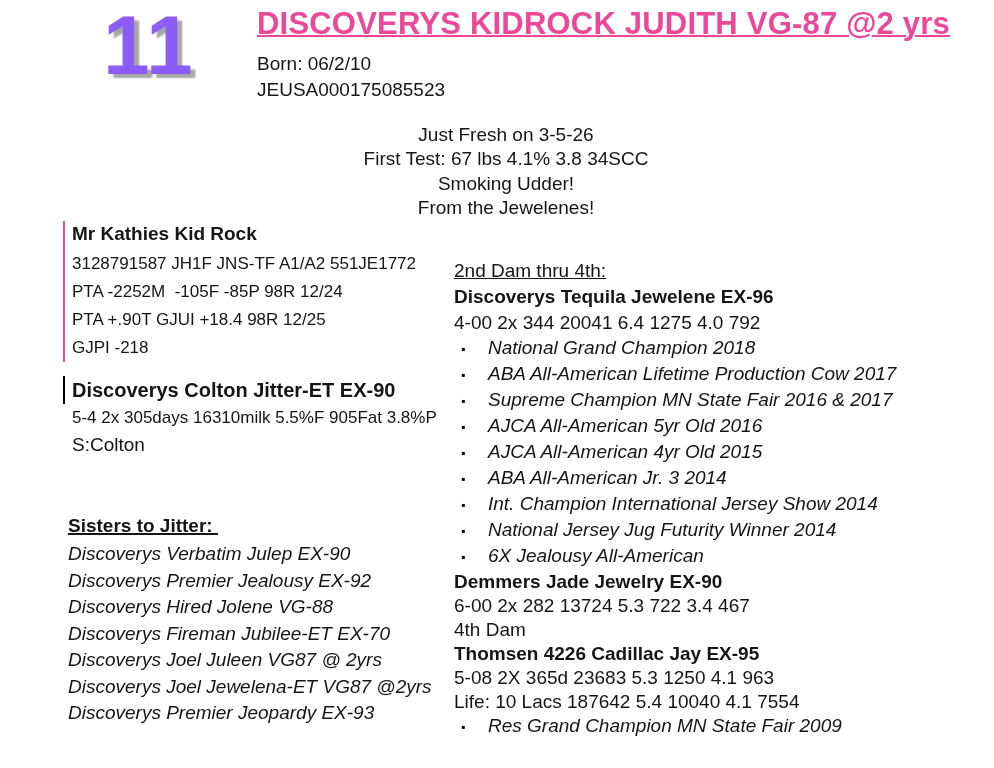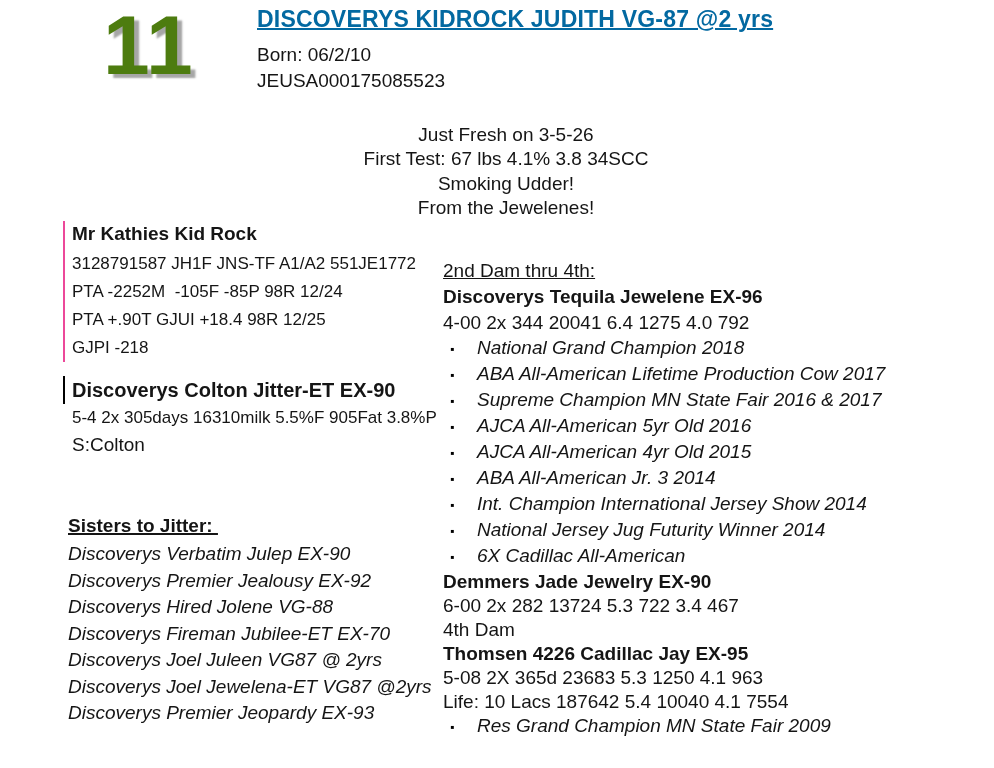--- a/index.html
+++ b/index.html
@@ -3,25 +3,25 @@
 <meta charset="utf-8">
 <style>
   html,body { margin:0; padding:0; background:#ffffff; }
   .page {
     position:relative; width:994px; height:768px; background:#ffffff;
     font-family:"Liberation Sans", sans-serif; color:#151515; overflow:hidden;
   }
   .lot {
     position:absolute; left:103px; top:6px;
     font-size:84px; font-weight:800; line-height:0.95; letter-spacing:1px;
-    color:#4d7c0f; text-shadow:5px 4px 2px #a6a6a6;
+    color:#8b5cf6; text-shadow:5px 4px 2px #a6a6a6;
   }
   .header { position:absolute; left:257px; top:6px; }
   .title {
-    margin:0 0 9px 0; font-size:23px; font-weight:700; color:#0369a1;
+    margin:0 0 9px 0; font-size:31px; font-weight:700; color:#ec4899;
     text-decoration:underline; text-decoration-thickness:2px; letter-spacing:0.2px;
     white-space:pre-wrap;
   }
   .hline { font-size:19px; line-height:26px; white-space:pre-wrap; }
 
   .announcement {
     position:absolute; left:278px; top:123px; width:456px;
     text-align:center; font-size:19px; line-height:24.3px;
   }
 
@@ -41,21 +41,21 @@
   .dam-block .detail { padding-left:9px; }
   .dam-block .dam-sire { padding-left:9px; font-size:19px; line-height:26px; white-space:pre-wrap; }
 
   .sisters { position:absolute; left:68px; top:512px; }
   .sisters-heading {
     font-size:19px; font-weight:700; line-height:28px; white-space:pre-wrap;
     text-decoration:underline; text-decoration-thickness:2px; margin-bottom:1px;
   }
   .sister { font-size:19px; font-style:italic; line-height:26.5px; white-space:pre-wrap; }
 
-  .right-col { position:absolute; left:443px; top:258px; width:490px; font-size:19px; }
+  .right-col { position:absolute; left:454px; top:258px; width:490px; font-size:19px; }
   .section-heading { line-height:26px; text-decoration:underline; white-space:pre-wrap; }
   .right-col .bold-name { line-height:26px; }
   .right-col .record { line-height:26px; white-space:pre-wrap; }
   .right-col .record.tight, .right-col .bold-name.tight { line-height:24px; }
   .award { display:flex; align-items:baseline; line-height:24px; font-style:italic; white-space:pre-wrap; }
   .bullet {
     font-style:normal; font-size:12px; flex:0 0 27px; padding-left:7px;
     transform:translateY(-1px); color:#000;
   }
 </style>
@@ -136,21 +136,21 @@
     <div class="award">
       <span class="bullet">▪</span>
       <span>Int. Champion International Jersey Show 2014</span>
     </div>
     <div class="award">
       <span class="bullet">▪</span>
       <span>National Jersey Jug Futurity Winner 2014</span>
     </div>
     <div class="award">
       <span class="bullet">▪</span>
-      <span>6X Cadillac All-American</span>
+      <span>6X Jealousy All-American</span>
     </div>
 
     <div class="bold-name tight">Demmers Jade Jewelry EX-90</div>
     <div class="record tight">6-00 2x 282 13724 5.3 722 3.4 467</div>
     <div class="record tight">4th Dam</div>
     <div class="bold-name tight">Thomsen 4226 Cadillac Jay EX-95</div>
     <div class="record tight">5-08 2X 365d 23683 5.3 1250 4.1 963</div>
     <div class="record tight">Life: 10 Lacs 187642 5.4 10040 4.1 7554</div>
 
     <div class="award">

